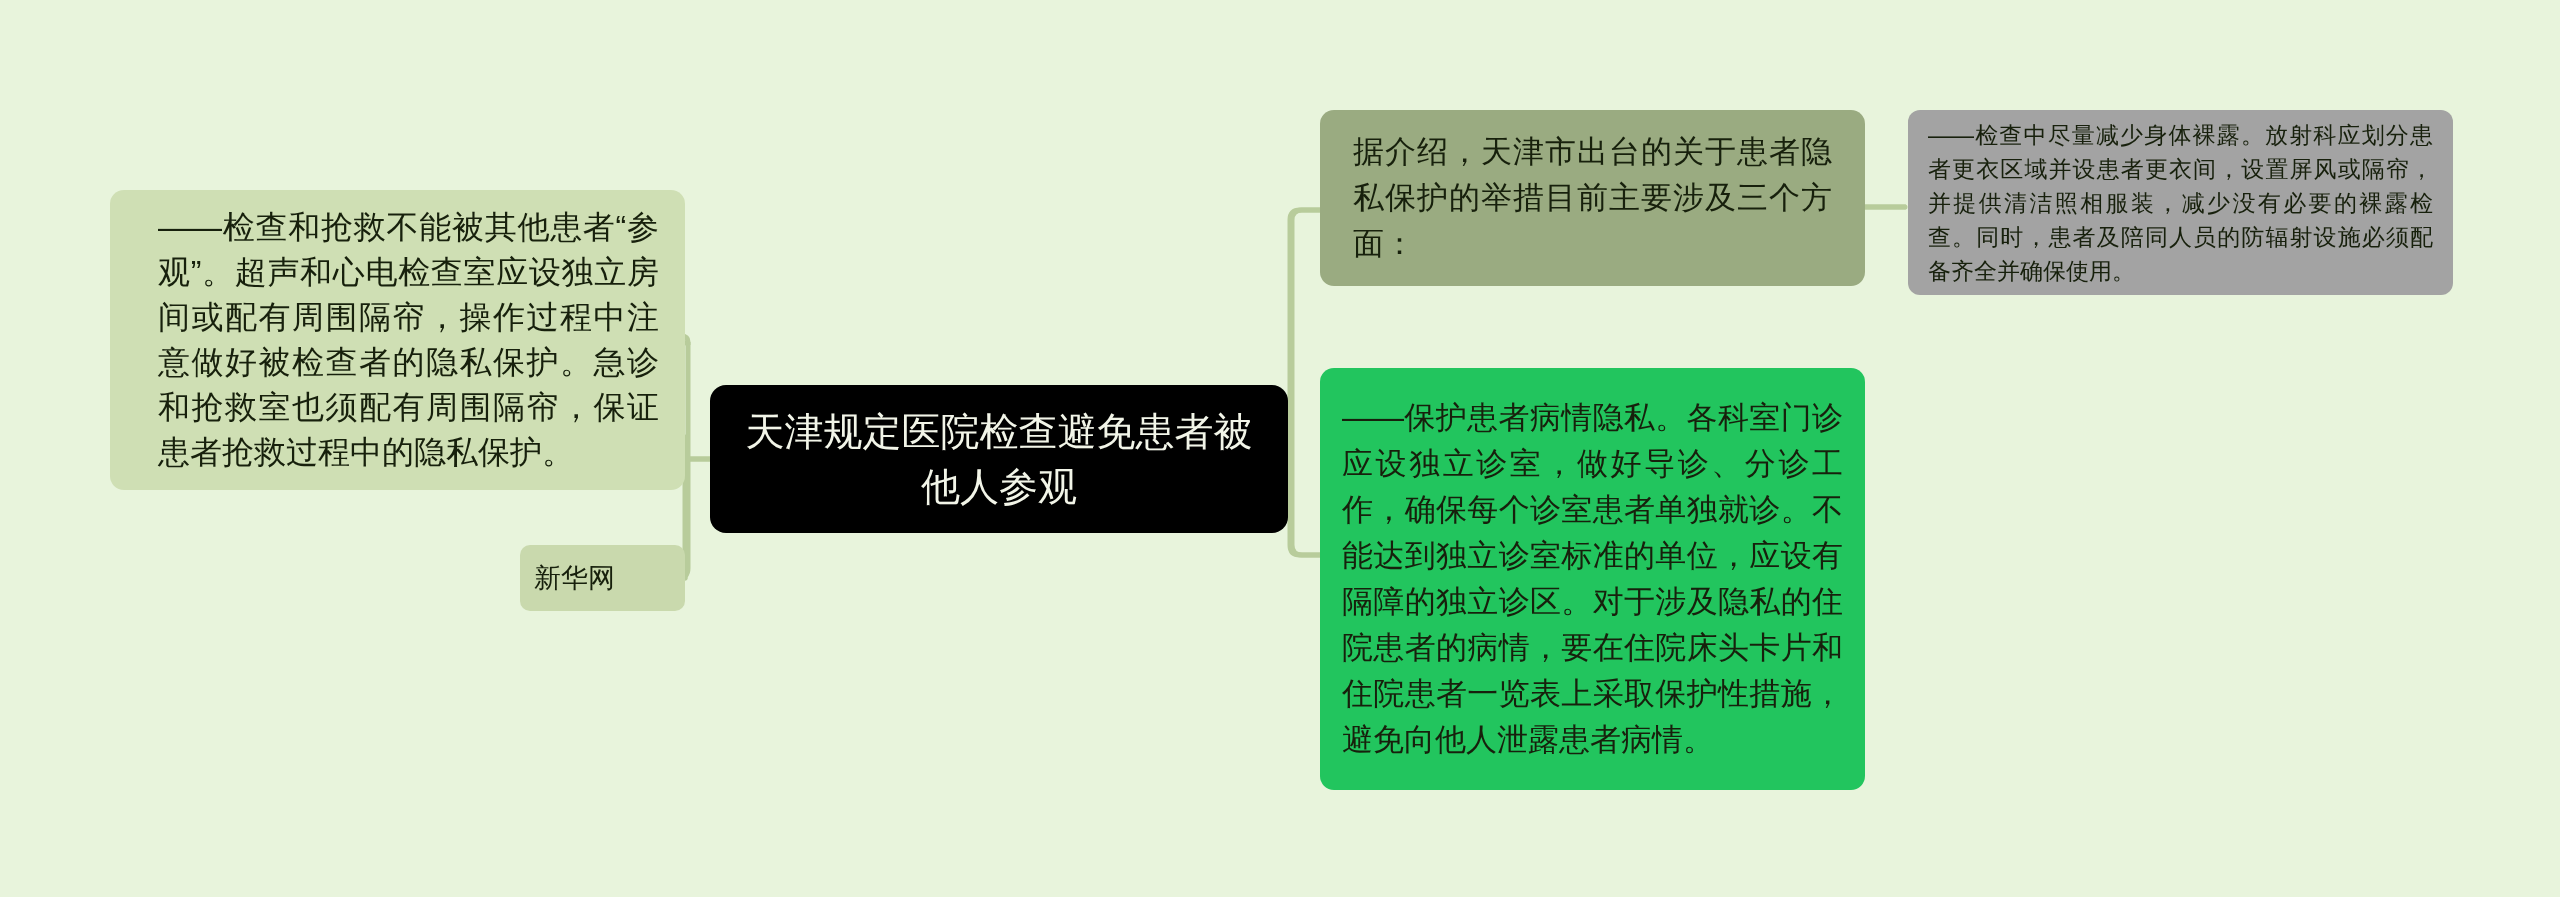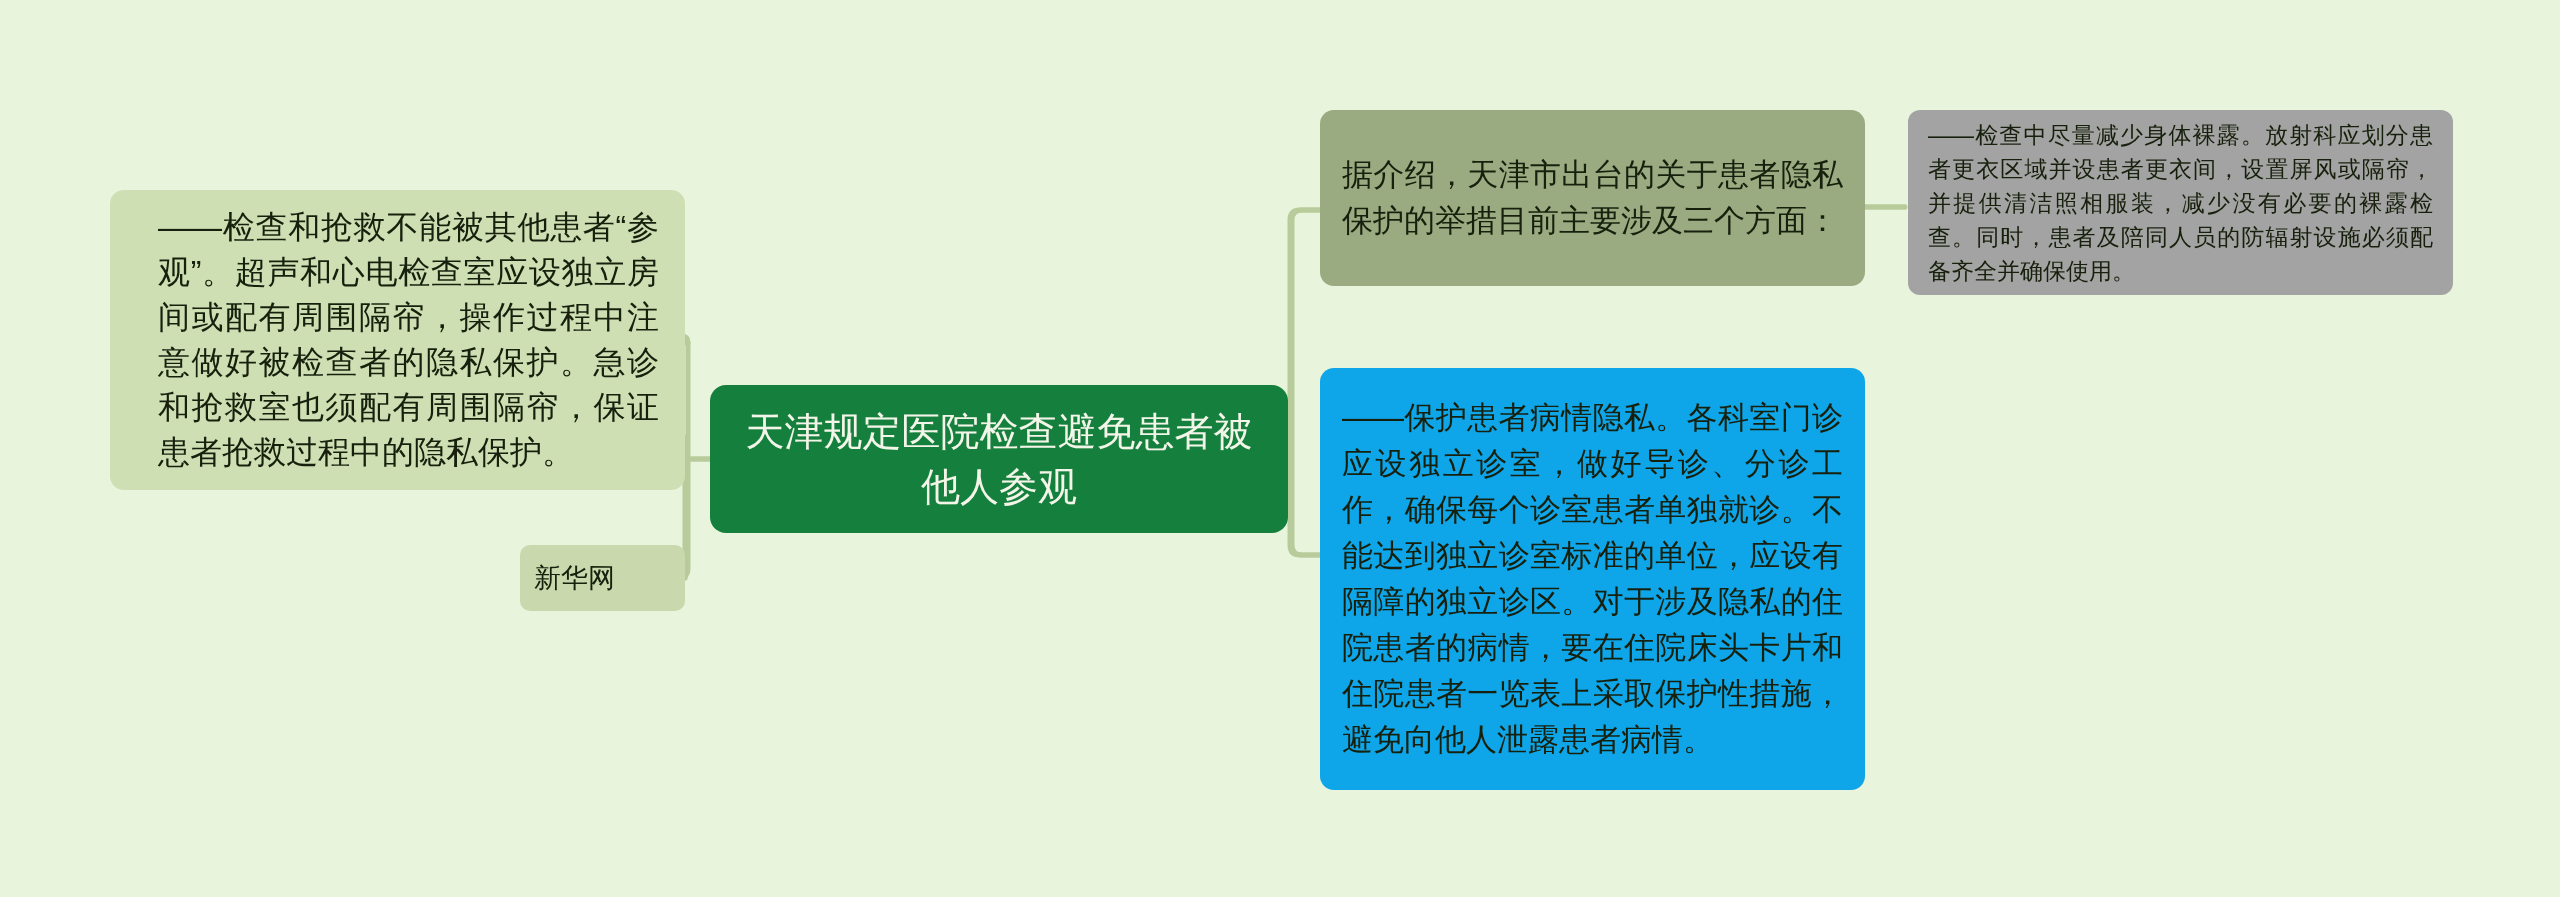--- a/index.html
+++ b/index.html
@@ -43,21 +43,21 @@
     white-space: pre-wrap;
     word-break: break-all;
   }
 
   
   #node-root {
     left: 710px;
     top: 385px;
     width: 578px;
     height: 148px;
-    background: #15803d;
+    background: #000000;
     border-radius: 16px;
     justify-content: center;
   }
   #node-root .txt {
     color: #f2f5e8;
     font-size: 39px;
     line-height: 55px;
     text-align: center;
     padding: 0 34px;
     box-sizing: border-box;
@@ -105,31 +105,31 @@
     top: 110px;
     width: 545px;
     height: 176px;
     background: #9aab81;
   }
   #node-right-top .txt {
     color: #17200c;
     font-size: 31px;
     line-height: 46px;
     text-align: justify;
-    padding: 16px 22px;
+    padding: 16px 33px;
     box-sizing: border-box;
   }
 
   
   #node-right-bottom {
     left: 1320px;
     top: 368px;
     width: 545px;
     height: 422px;
-    background: #0ea5e9;
+    background: #22c55e;
   }
   #node-right-bottom .txt {
     color: #17200c;
     font-size: 31px;
     line-height: 46px;
     text-align: justify;
     padding: 16px 22px;
     box-sizing: border-box;
   }
 

